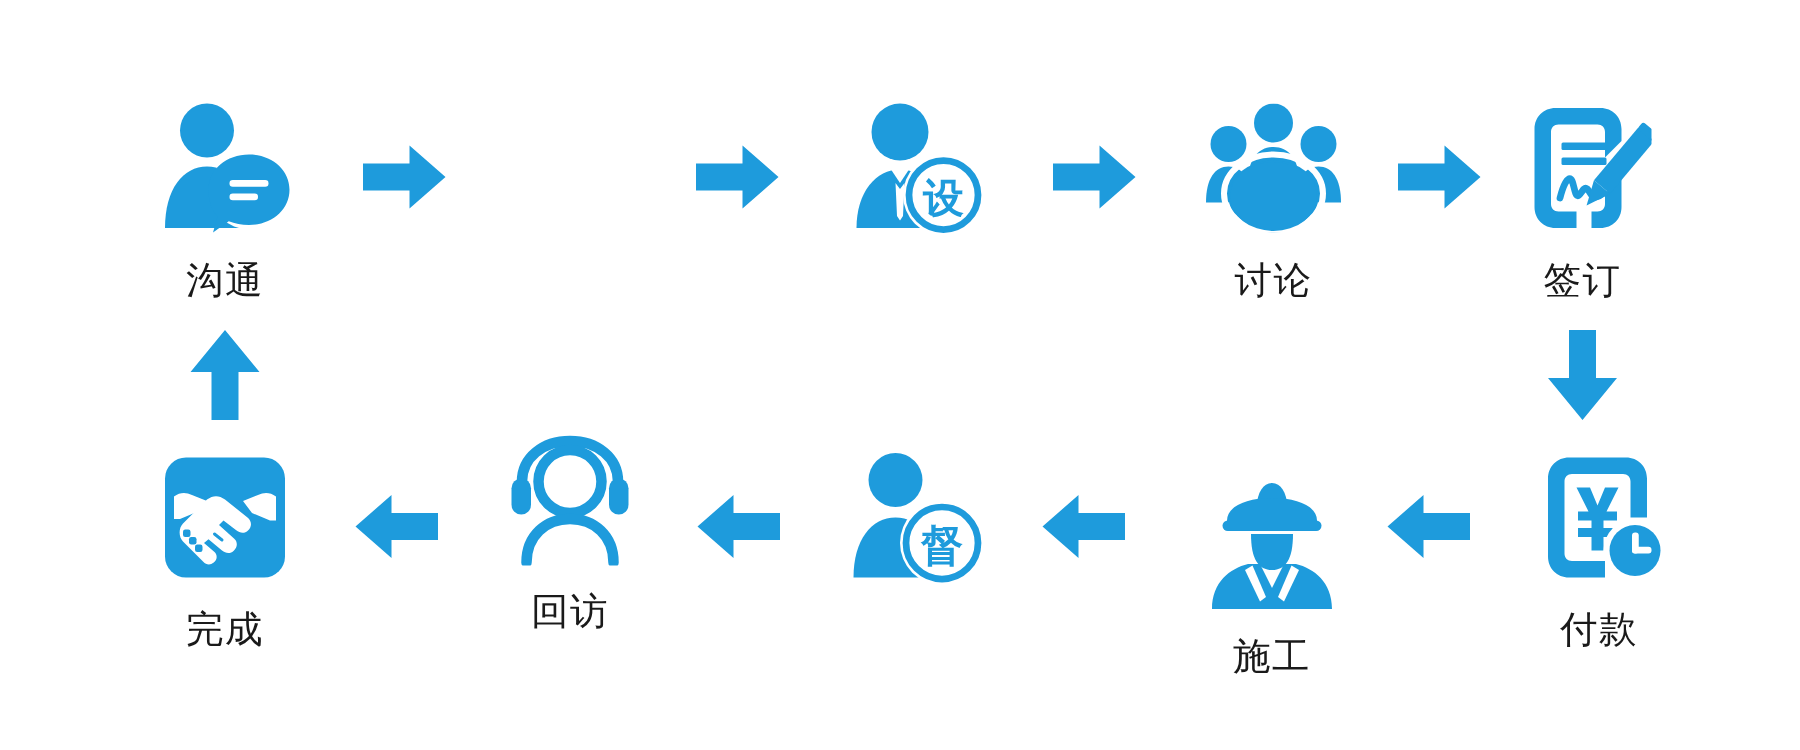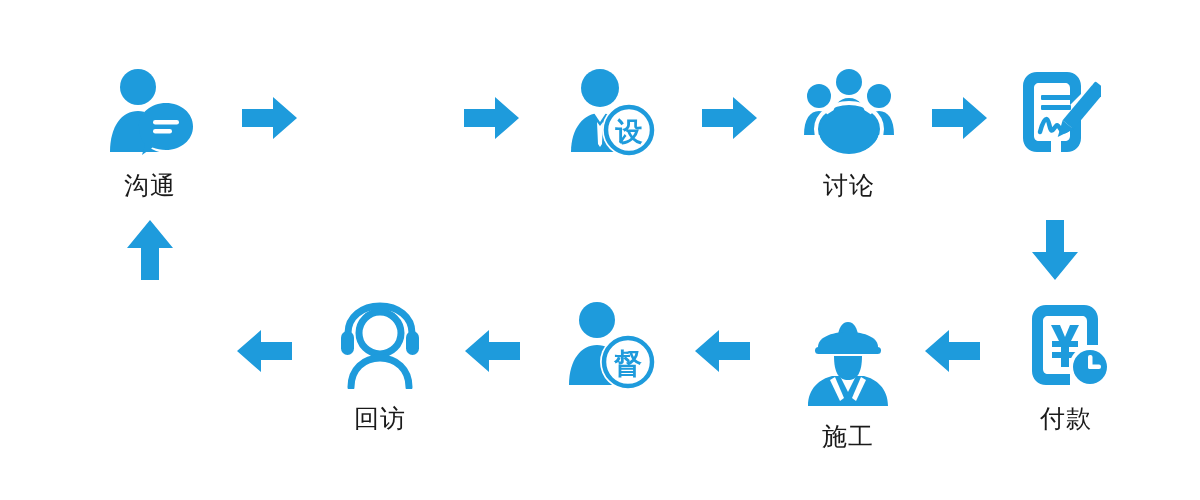--- a/index.html
+++ b/index.html
@@ -32,21 +32,21 @@
   }
   .icon-box svg {
     display: block;
   }
   .step-label {
     font-size: 25px;
     line-height: 1;
     color: #1a1a1a;
     margin-top: 13px;
     letter-spacing: 1px;
-    font-family: Liberation Mono, monospace;
+    font-family: Liberation Serif, serif;
   }
   .arrow {
     position: absolute;
     display: flex;
     align-items: center;
     justify-content: center;
   }
   .arrow svg { display: block; }
 </style>
 </head>
@@ -132,20 +132,21 @@
         <rect x="32" y="29" width="30" height="5" rx="1" fill="#1E9BDC"></rect>
         <rect x="32" y="39" width="30" height="5" rx="1" fill="#1E9BDC"></rect>
         <path d="M31 66 C33 58 35.5 53 37.5 53 C39.5 53 40 59 41.5 63 C43 67 45 62 47 60 C49 58 50.5 62 52 64 C54 66.5 57 65 59.5 63" fill="none" stroke="#1E9BDC" stroke-width="4.5" stroke-linecap="round" stroke-linejoin="round"></path>
         <g transform="rotate(40 68 48)">
           <rect x="61" y="16" width="14" height="46" fill="#1E9BDC"></rect>
           <rect x="61" y="11" width="14" height="6" rx="2" fill="#1E9BDC"></rect>
           <path d="M61 62 L75 62 L68 78 Z" fill="#1E9BDC"></path>
         </g>
       </svg>
     </div>
+    <div class="step-label">签订</div>
   </div>
 
   <div class="arrow" style="left:1022px; top:218px; width:66px; height:66px;">
     <svg width="50" height="62" viewBox="0 0 50 62">
       <path d="M16 0 L34 0 L34 32 L48 32 L25 60 L2 32 L16 32 Z" fill="#1E9BDC"></path>
     </svg>
   </div>
 
   <div class="arrow" style="left:117px; top:218px; width:66px; height:66px;">
     <svg width="50" height="62" viewBox="0 0 50 62">
@@ -205,33 +206,49 @@
       </svg>
     </div>
   </div>
 
   <div class="arrow" style="left:460px; top:325px; width:64px; height:52px;">
     <svg width="56" height="46" viewBox="0 0 56 46">
       <path d="M56 14 L25 14 L25 2 L1 23 L25 44 L25 32 L56 32 Z" fill="#1E9BDC"></path>
     </svg>
   </div>
 
-  <div class="step" style="left:300px; top:295px;">
+  <div class="step" style="left:300px; top:283px;">
     <div class="icon-box">
       <svg width="88" height="88" viewBox="0 0 88 88">
         <path d="M12 40 L12 32 C12 16 26 5 44 5 C62 5 76 16 76 32 L76 40" fill="none" stroke="#1E9BDC" stroke-width="7" stroke-linecap="round"></path>
         <rect x="5" y="30" width="13" height="24" rx="6.5" fill="#1E9BDC"></rect>
         <rect x="70" y="30" width="13" height="24" rx="6.5" fill="#1E9BDC"></rect>
         <circle cx="44" cy="32" r="21" fill="none" stroke="#1E9BDC" stroke-width="7"></circle>
         <path d="M15 86 C15 68 28 57 44 57 C60 57 73 68 73 86" fill="none" stroke="#1E9BDC" stroke-width="7" stroke-linecap="round"></path>
       </svg>
     </div>
     <div class="step-label">回访</div>
   </div>
 
   <div class="arrow" style="left:232px; top:325px; width:64px; height:52px;">
     <svg width="56" height="46" viewBox="0 0 56 46">
       <path d="M56 14 L25 14 L25 2 L1 23 L25 44 L25 32 L56 32 Z" fill="#1E9BDC"></path>
     </svg>
   </div>
 
+  <div class="step" style="left:70px; top:295px;">
+    <div class="icon-box">
+      <svg width="84" height="84" viewBox="0 0 84 84">
+        <rect x="2" y="2" width="80" height="80" rx="14" fill="#1E9BDC"></rect>
+        <path d="M8 28 C12 25 16 25 20 27 L30 31 L24 38 L12 43 L8 43 Z" fill="#ffffff"></path>
+        <path d="M76 28 C72 25 68 25 64 27 L54 31 L60 39 L72 44 L76 44 Z" fill="#ffffff"></path>
+        <path d="M30 30 C34 27 38 27 42 30 L57 42 C60 44.5 60 48 57.5 50.5 C55 53 52 52.5 49.5 50.5 L41 44 L38 47 L48 56 C50.5 58 50.5 61.5 48 64 C45.5 66.5 42.5 66 40 64 L31 56.5 L28 59 L35 65 C37 67 37 70 34.5 72 C32 74 29.5 73.5 27.5 71.5 L14 58 C11 55 11 49 14 46 Z" fill="#ffffff"></path>
+        <rect x="14" y="50" width="5" height="5" rx="1.5" fill="#1E9BDC"></rect>
+        <rect x="18" y="55" width="5" height="5" rx="1.5" fill="#1E9BDC"></rect>
+        <rect x="22" y="60" width="5" height="5" rx="1.5" fill="#1E9BDC"></rect>
+        <path d="M40 47 L45 51" stroke="#1E9BDC" stroke-width="2" stroke-linecap="round"></path>
+        <path d="M35 53 L40 57" stroke="#1E9BDC" stroke-width="2" stroke-linecap="round"></path>
+      </svg>
+    </div>
+    <div class="step-label">完成</div>
+  </div>
 
 </div>
 
 </body></html>

